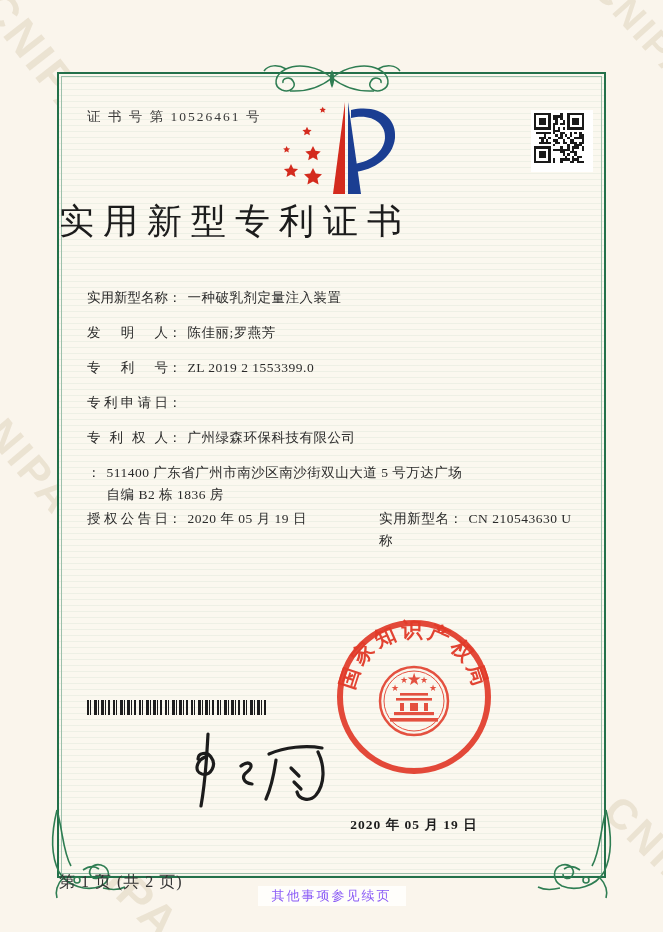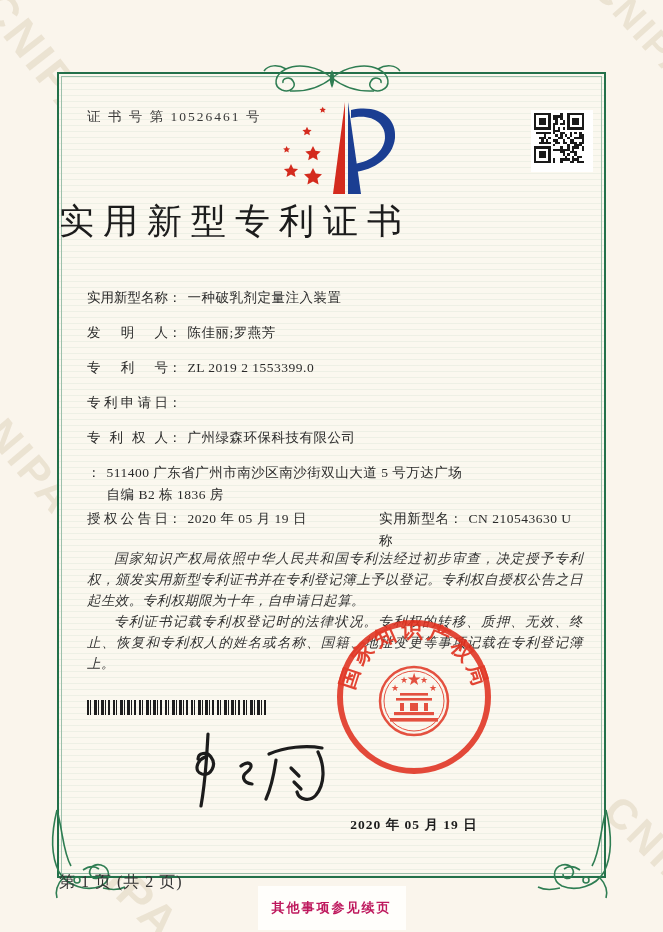--- a/index.html
+++ b/index.html
@@ -98,22 +98,22 @@
   .seal-date{
     position:absolute;left:275px;top:742px;width:160px;text-align:center;
     font-size:13.5px;color:#1d1d1d;letter-spacing:1px;font-weight:bold;
   }
   .pagination{
     position:absolute;left:0;top:774px;width:100%;text-align:left;
     font-size:16px;color:#333;letter-spacing:1px;margin-top:24px;
   }
   .footer-note{
     position:absolute;left:50%;top:886px;transform:translateX(-50%);
-    background:#fffefb;padding:13px 14px;
-    font-size:13px;color:#be185d;letter-spacing:2px;font-weight:bold;
+    background:#fffefb;padding:1px 14px;
+    font-size:13px;color:#8b5cf6;letter-spacing:2px;
   }
 </style>
 </head>
 <body>
 
 <div class="page">
 
   <div class="wm wm1">CNIPA</div>
   <div class="wm wm2">CNIPA</div>
   <div class="wm wm3">CNIPA</div>
@@ -350,24 +350,20 @@
           <span class="fcolon">：</span>
         <span class="fvalue">2020 年 05 月 19 日</span>
         <span class="pair2">
           <span class="flabel">实用新型名称</span>
             <span class="fcolon">：</span>
           <span class="fvalue">CN 210543630 U</span>
         </span>
       </div>
     </div>
 
-    <div class="paras">
-      <p>国家知识产权局依照中华人民共和国专利法经过初步审查，决定授予专利权，颁发实用新型专利证书并在专利登记簿上予以登记。专利权自授权公告之日起生效。专利权期限为十年，自申请日起算。</p>
-      <p>专利证书记载专利权登记时的法律状况。专利权的转移、质押、无效、终止、恢复和专利权人的姓名或名称、国籍、地址变更等事项记载在专利登记簿上。</p>
-    </div>
 
     <div class="barcode"></div>
 
 
     <svg class="signature" width="180" height="90" viewBox="0 0 180 90">
       <g fill="none" stroke="#1c1c1c" stroke-width="3.2" stroke-linecap="round">
         <path d="M40,31 C31,35 29,46 37,48 C46,50 52,39 46,31 C42,25 33,27 33,33"></path>
         <path d="M43,8 C42,24 41,52 36,80"></path>
         <path d="M76,40 C85,33 90,40 82,46 C76,50 78,57 87,58"></path>
         <path d="M104,28 C120,21 141,19 157,22"></path>

